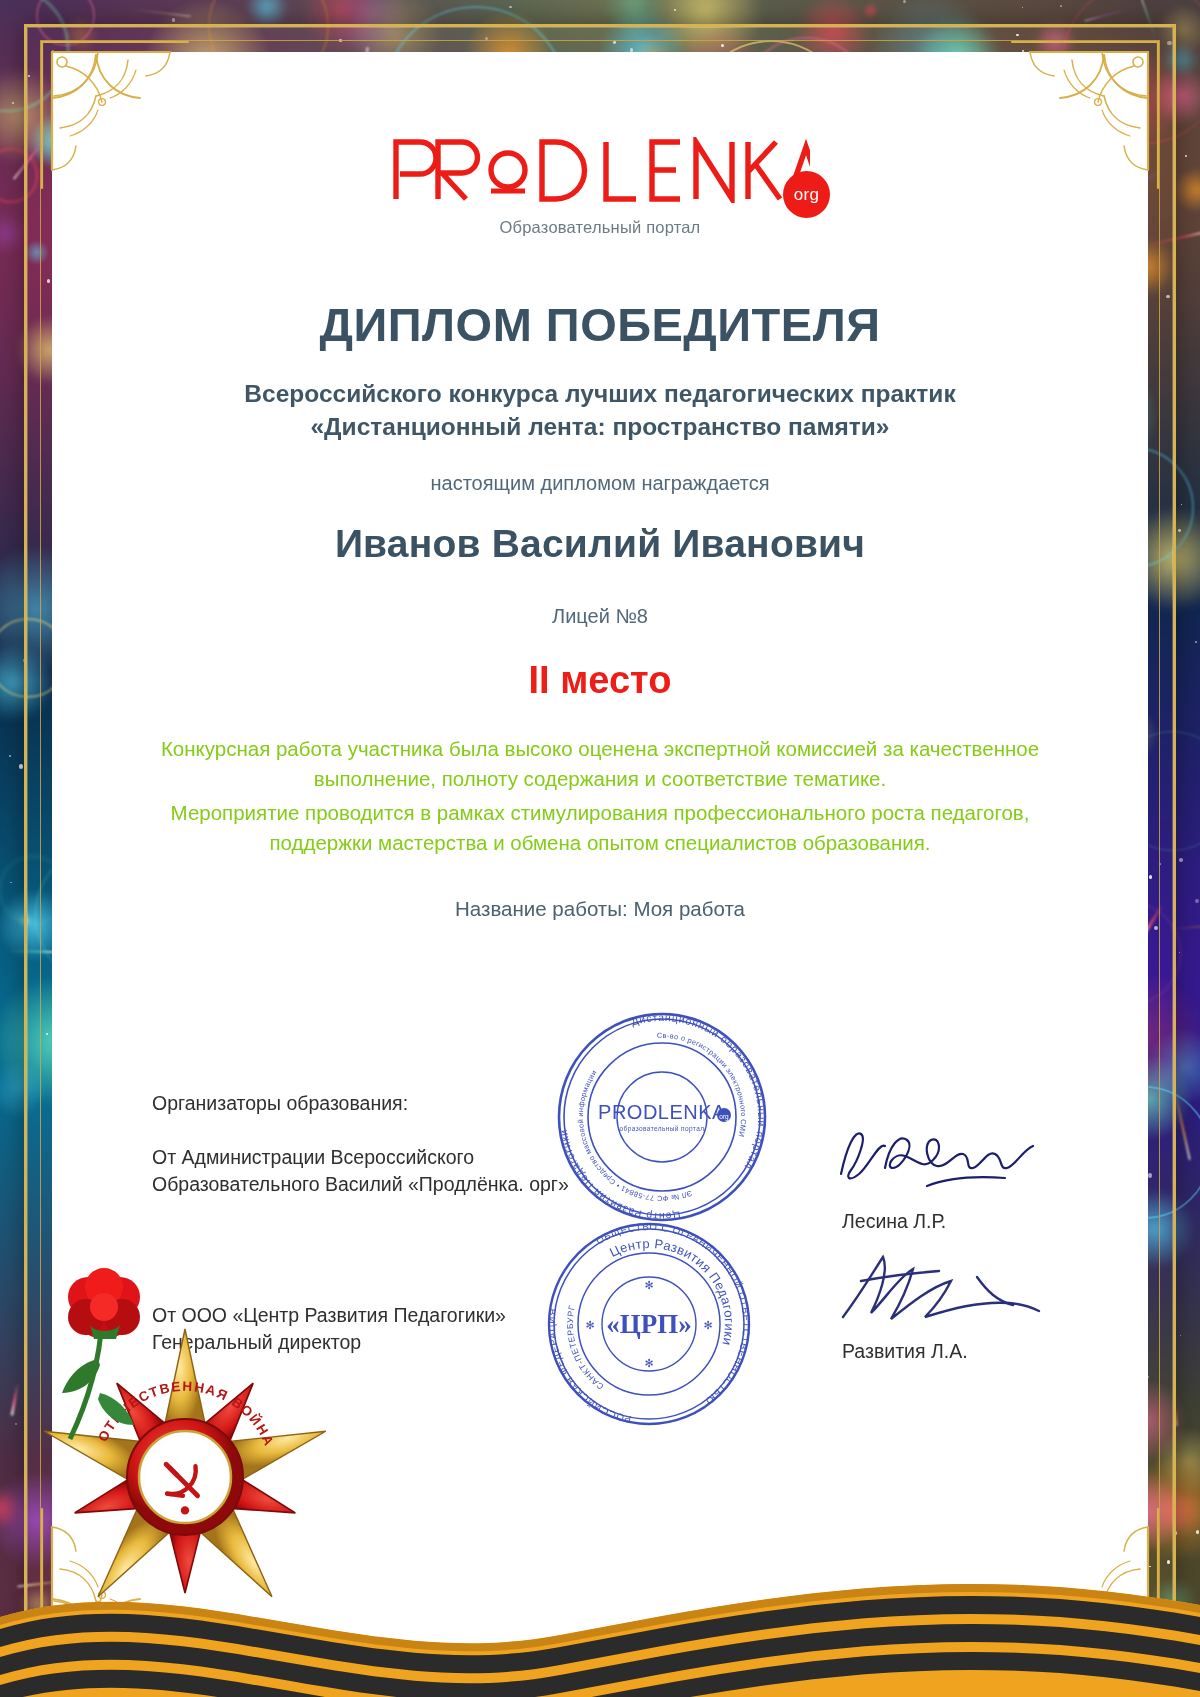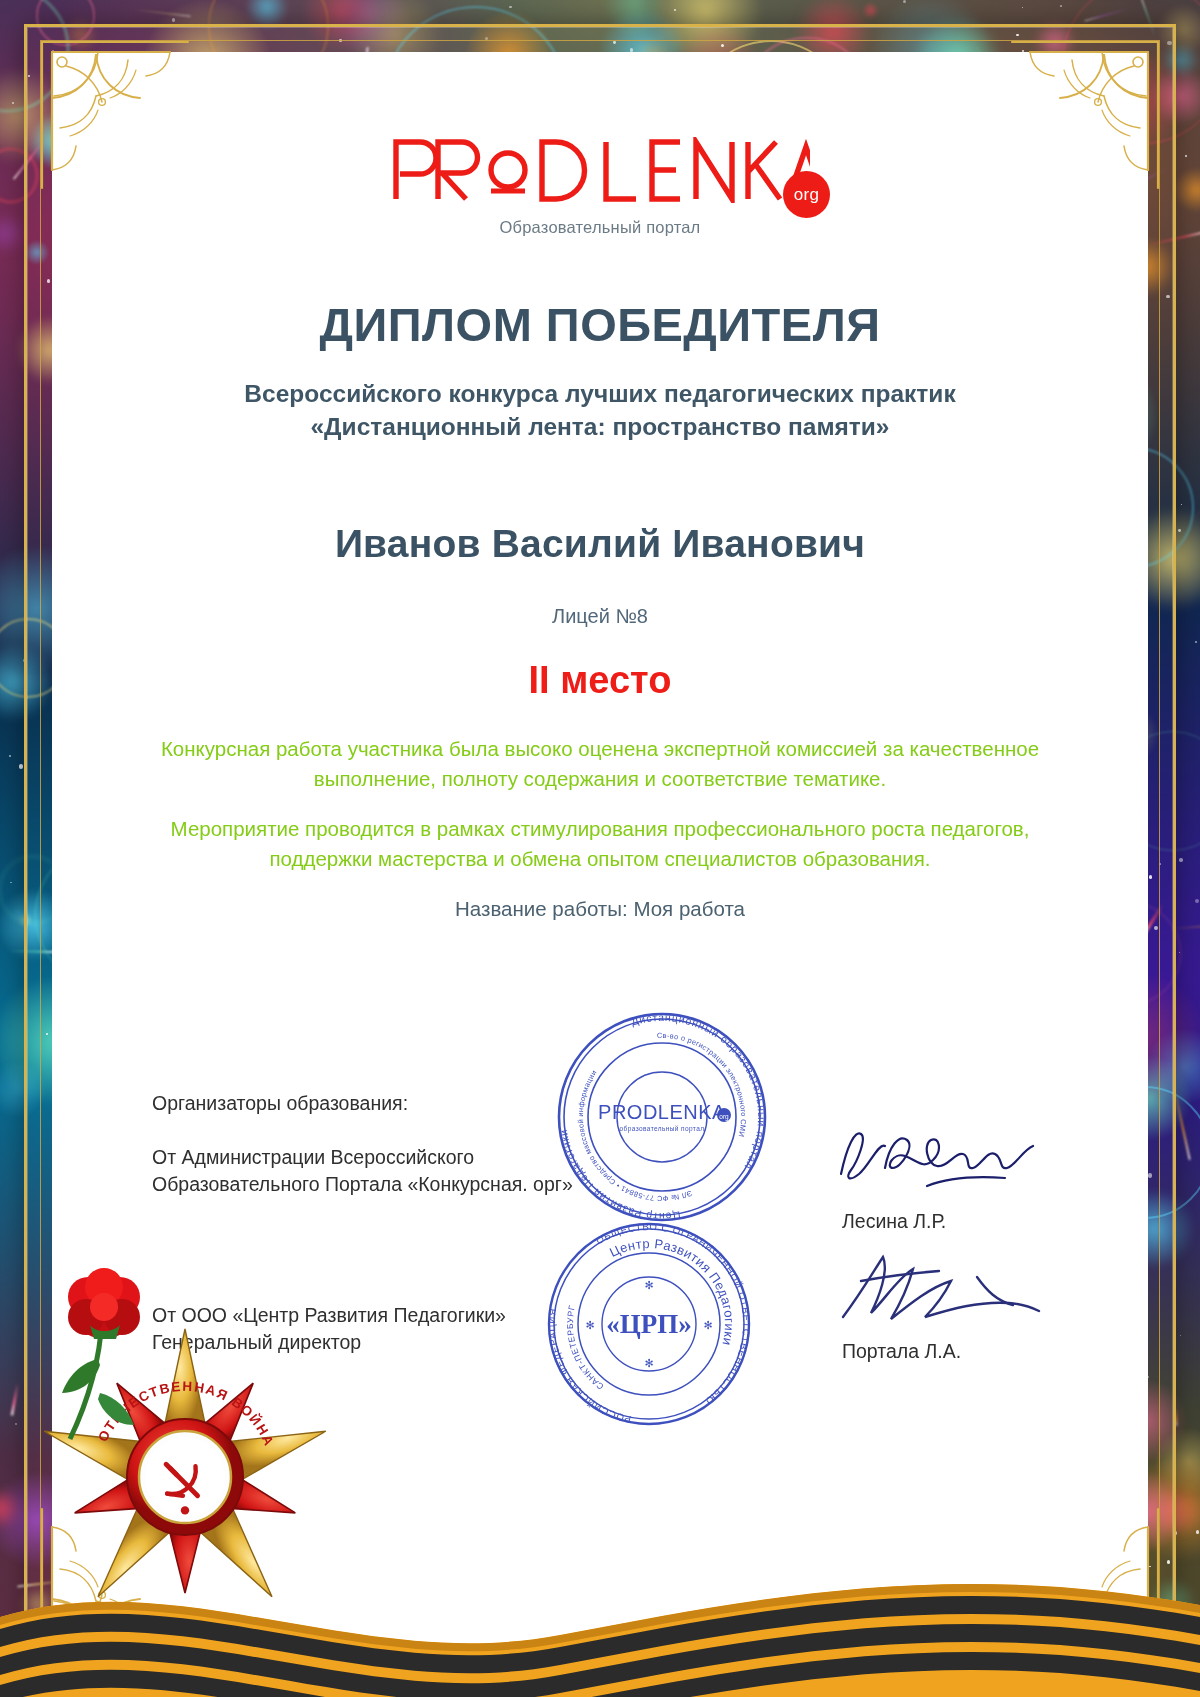--- a/index.html
+++ b/index.html
@@ -65,21 +65,21 @@
 
   .school{position:absolute;left:0;right:0;top:553px;text-align:center;
      font-size:20px;color:#52687a;}
 
   .place{position:absolute;left:0;right:0;top:607px;text-align:center;
      font-size:38px;font-weight:700;color:#ee1d17;}
 
   .para{position:absolute;left:80px;right:80px;text-align:center;
      font-size:20.5px;line-height:1.45;color:#84cc16;}
   .para.p1{top:682px;}
-  .para.p2{top:762px;}
+  .para.p2{top:746px;}
 
   .workname{position:absolute;left:0;right:0;top:845px;text-align:center;
      font-size:20.5px;color:#4b6170;}
   .issue{position:absolute;left:0;right:0;top:898px;text-align:center;
      font-size:20.5px;color:#4b6170;}
 
   
   .org-head{position:absolute;left:100px;top:1040px;font-size:19.5px;color:#2f2f2f;}
   .org-block{position:absolute;left:100px;top:1092px;font-size:19.5px;color:#2f2f2f;line-height:1.38;}
   .org-block2{position:absolute;left:100px;top:1250px;font-size:19.5px;color:#2f2f2f;line-height:1.38;}
@@ -654,41 +654,42 @@
     <div class="logo-sub">Образовательный портал</div>
   </div>
 
   <h1 class="title">ДИПЛОМ ПОБЕДИТЕЛЯ</h1>
 
   <div class="subtitle">
     <div>Всероссийского конкурса лучших педагогических практик</div>
     <div>«Дистанционный лента: пространство памяти»</div>
   </div>
 
+  <div class="awarded">настоящим дипломом награждается</div>
   <div class="recipient">Иванов Василий Иванович</div>
   <div class="school">Лицей №8</div>
   <div class="place">II место</div>
 
   <div class="para p1">Конкурсная работа участника была высоко оценена экспертной комиссией за качественное выполнение, полноту содержания и соответствие тематике.</div>
   <div class="para p2">Мероприятие проводится в рамках стимулирования профессионального роста педагогов, поддержки мастерства и обмена опытом специалистов образования.</div>
 
   <div class="workname">Название работы: Моя работа</div>
 
   <div class="org-head">Организаторы образования:</div>
   <div class="org-block">
     <div>От Администрации Всероссийского</div>
-    <div>Образовательного Портала «Конкурсная. орг»</div>
+    <div>Образовательного Василий «Продлёнка. орг»</div>
   </div>
   <div class="signer1">Лесина Л.Р.</div>
 
   <div class="org-block2">
     <div>От ООО «Центр Развития Педагогики»</div>
     <div>Генеральный директор</div>
   </div>
-  <div class="signer2">Портала Л.А.</div>
+  <div class="signer2">Развития Л.А.</div>
 
   <div class="stamp" style="left:500px;top:955px;width:220px;height:220px;">
     <svg width="220" height="220" viewBox="0 0 220 220">
       <defs>
         <path id="s1outer" d="M110,110 m-96,0 a96,96 0 1,1 192,0 a96,96 0 1,1 -192,0"></path>
         <path id="s1outerb" d="M110,110 m96,0 a96,96 0 1,1 -192,0 a96,96 0 1,1 192,0"></path>
         <path id="s1inner" d="M110,110 m-79,0 a79,79 0 1,1 158,0 a79,79 0 1,1 -158,0"></path>
         <path id="s1innerb" d="M110,110 m79,0 a79,79 0 1,1 -158,0 a79,79 0 1,1 158,0"></path>
       </defs>
       <g fill="none" stroke="#2338b5" stroke-width="2.6">

